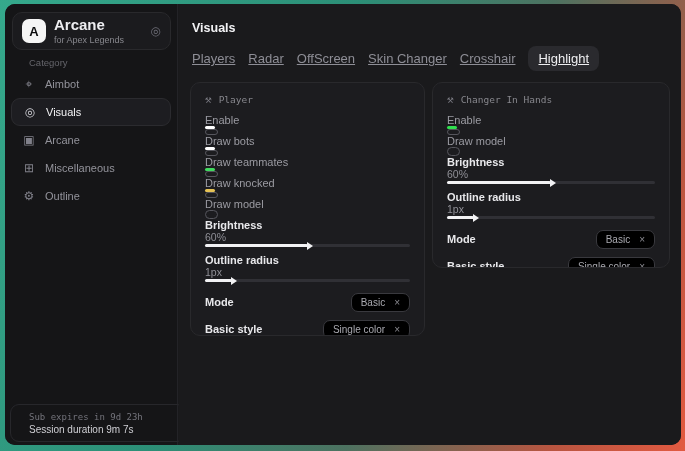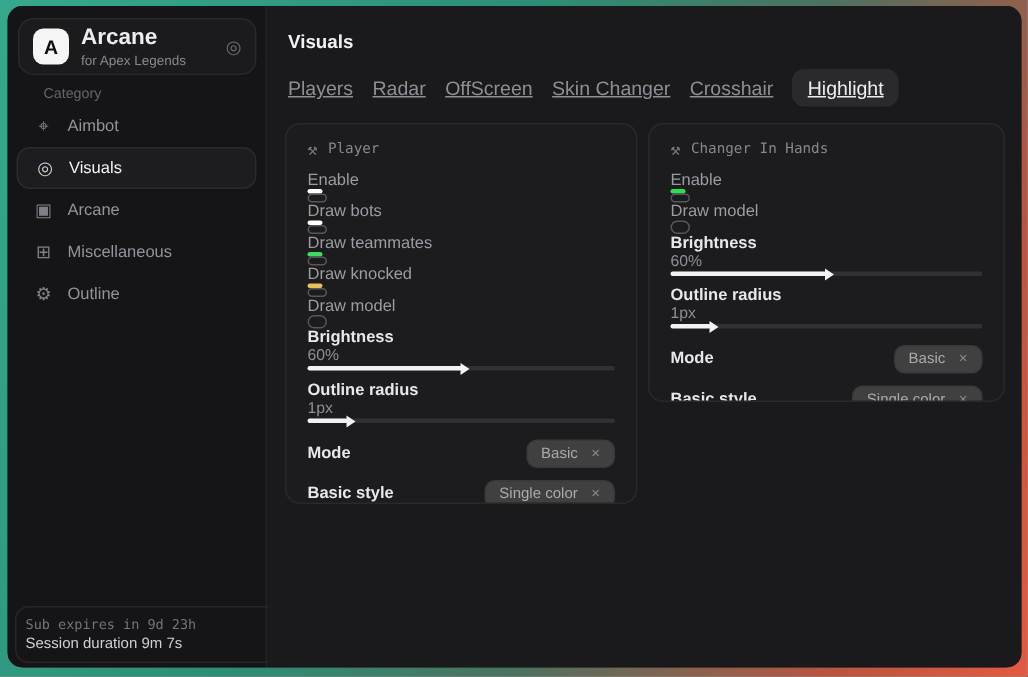--- a/index.html
+++ b/index.html
@@ -26,21 +26,21 @@
   .brand-sub { font-size:9px; color:#87878d; }
   .brand-action { color:#70707a; font-size:12px; cursor:pointer; }
   .category { position:absolute; left:24px; top:53px; font-size:9.5px; color:#65656b; }
   .nav { position:absolute; left:6px; right:6px; top:66px; }
   .nav-item { height:28px; display:flex; align-items:center; gap:9px;
     padding:0 11px; border-radius:9px; color:#93939b; font-size:11px; cursor:pointer; }
   .nav-item.active { background:#1d1d21; border:1px solid #2b2b2f; color:#f3f3f5; }
   .nav-icon { width:14px; text-align:center; font-size:12px; color:#80808a; }
   .nav-item.active .nav-icon { color:#d6d6dc; }
   .footer-card { position:absolute; left:5px; width:176px; bottom:3px; height:38px;
-    border:1px solid #27272b; border-radius:9px; padding:5px 6px;
+    border:1px solid #27272b; border-radius:9px; padding:5px 18px;
     display:flex; flex-direction:column; justify-content:center; gap:2px; }
   .footer-line1 { font-family:"DejaVu Sans Mono", monospace; font-size:9px; color:#73737b; }
   .footer-line2 { font-size:10px; color:#cfcfd4; }
 
   
   .main { position:absolute; left:174px; top:0; right:0; bottom:0; background:#1a1a1c; }
   .main-title { position:absolute; left:13px; top:17px; font-size:12.5px; font-weight:700; color:#f2f2f4; }
   .tabs { position:absolute; left:13px; top:42px; display:flex; align-items:center; gap:13px; }
   .tab { font-size:13px; color:#8e8e96; padding:5px 0; cursor:pointer; white-space:nowrap;text-decoration:underline; }
   .tab.active { background:#2a2a2e; color:#eeeef1; padding:5px 10px; border-radius:8px; }
@@ -57,21 +57,21 @@
   .row-label { flex:1; font-size:11px; color:#9b9ba2; }
   .row-label.em { color:#e8e8eb; font-weight:700; }
   .swatch { width:10px; height:10px; border-radius:3px; margin-right:9px; cursor:pointer; }
   .checkbox { width:13px; height:13px; border:1.5px solid #56565d; border-radius:4.5px; cursor:pointer; }
   .slider-value { font-size:10.5px; color:#8f8f96; }
   .track { height:3px; background:#303035; border-radius:2px; position:relative; margin:4px 0 7px; cursor:pointer; }
   .fill { position:absolute; left:0; top:0; bottom:0; background:#f2f2f4; border-radius:2px; }
   .fill::after { content:""; position:absolute; right:-5px; top:50%; transform:translateY(-50%);
     border-left:6px solid #f2f2f4; border-top:4px solid transparent; border-bottom:4px solid transparent; }
   .select-row { display:flex; align-items:center; height:26px; margin-top:1px;gap:34px; }
-  .chip { display:flex; align-items:center; gap:9px; background:#404040;
+  .chip { display:flex; align-items:center; gap:9px; background:#000000;
     border:1px solid #39393e; border-radius:7px; padding:3px 9px;
     font-size:10px; color:#a9a9b0; cursor:pointer; }
   .chip-x { color:#8b8b92; font-size:10px; cursor:pointer; }
 </style>
 </head>
 <body>
 
 <div class="window">
 
   <div class="sidebar">

